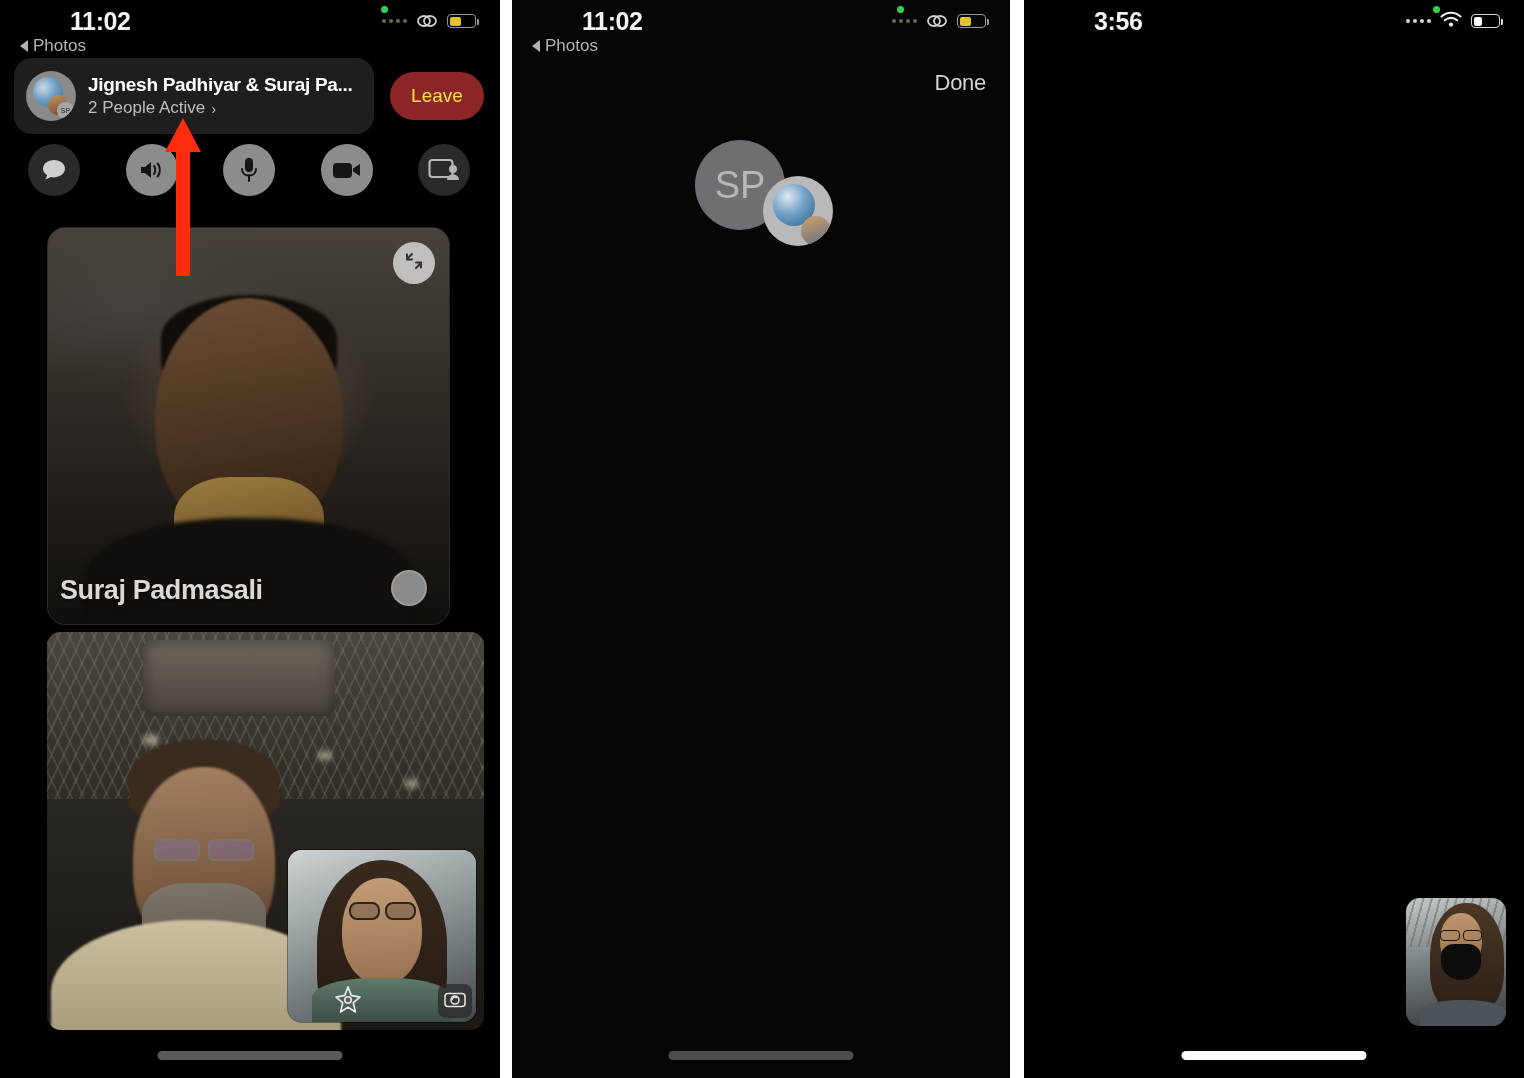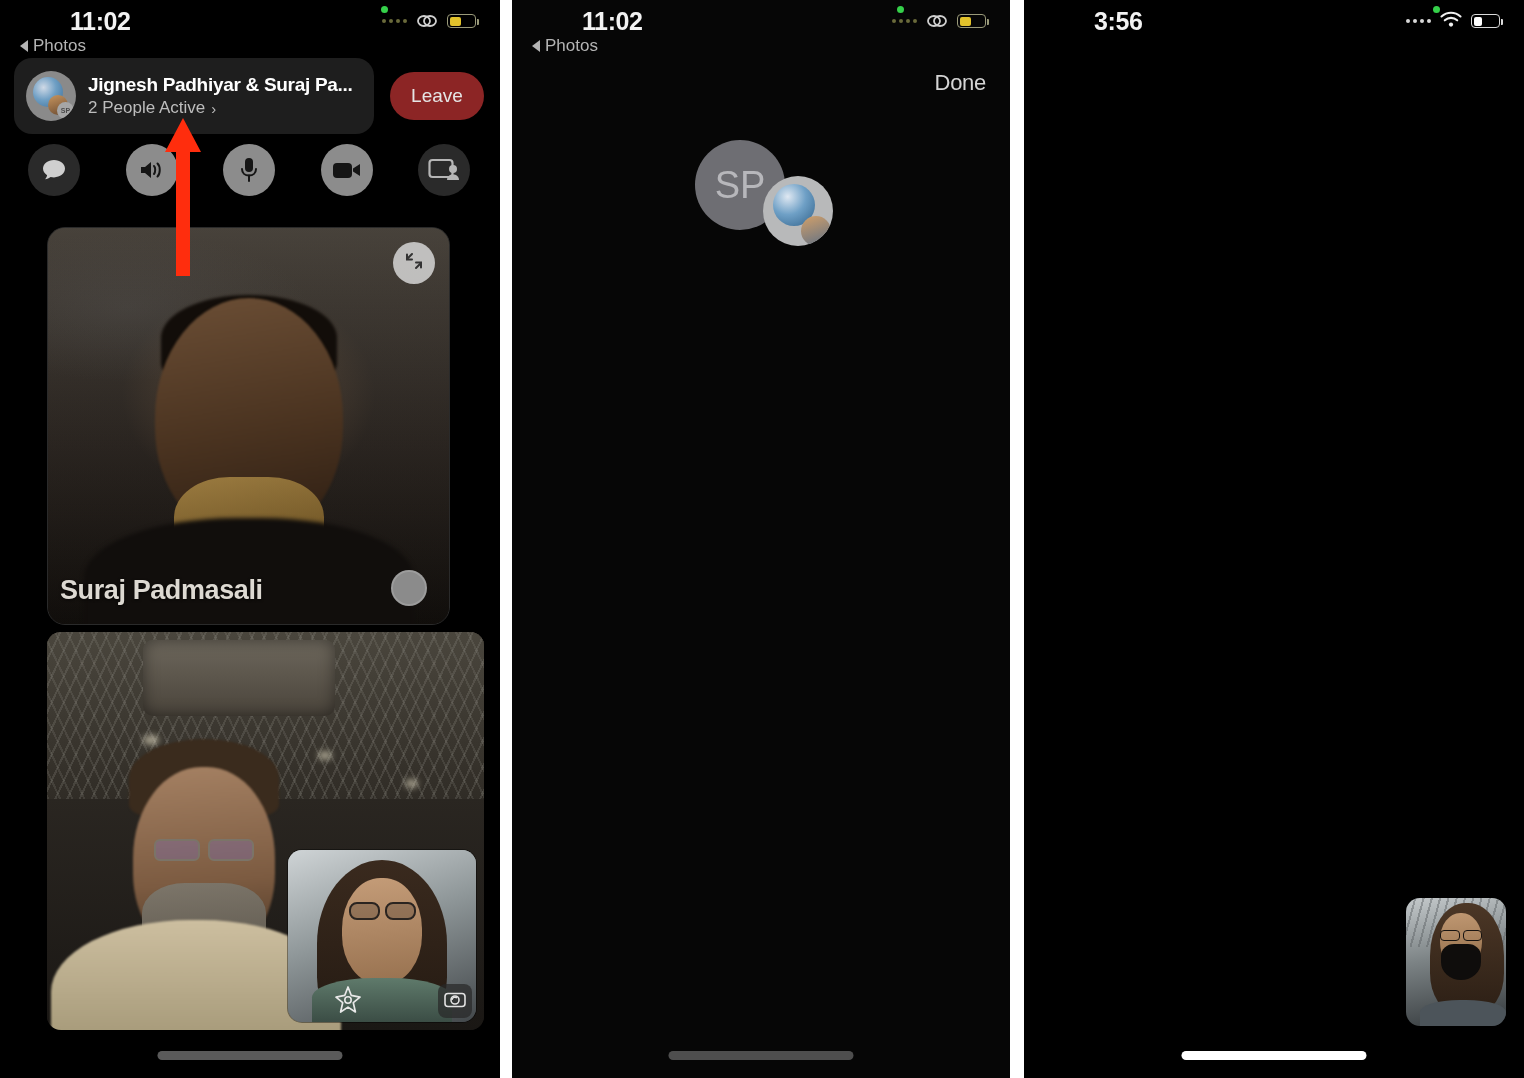--- a/index.html
+++ b/index.html
@@ -102,21 +102,21 @@
   }
   .hdr-text { display:flex; flex-direction:column; gap:2px; min-width:0; }
   .hdr-title {
     color:#ffffff; font-size:19px; font-weight:700; white-space:nowrap;
     overflow:hidden; text-overflow:ellipsis; letter-spacing:-0.3px;
   }
   .hdr-sub { color:#bdbdbd; font-size:17px; display:flex; align-items:center; gap:6px; }
   .chev { font-size:15px; color:#bdbdbd; }
 
   .leave-btn {
-    margin-left:16px; background:#8c2525; color:#e5e5e5; border:none;
+    margin-left:16px; background:#8c2525; color:#fde047; border:none;
     border-radius:24px; height:48px; width:94px; font-size:19px;
     font-family:"Liberation Sans", sans-serif; cursor:pointer;
   }
 
   
   .controls {
     position:absolute; top:137px; left:14px; width:470px; height:66px;
     display:flex; align-items:center; justify-content:space-between;
     padding:0 14px;
   }

